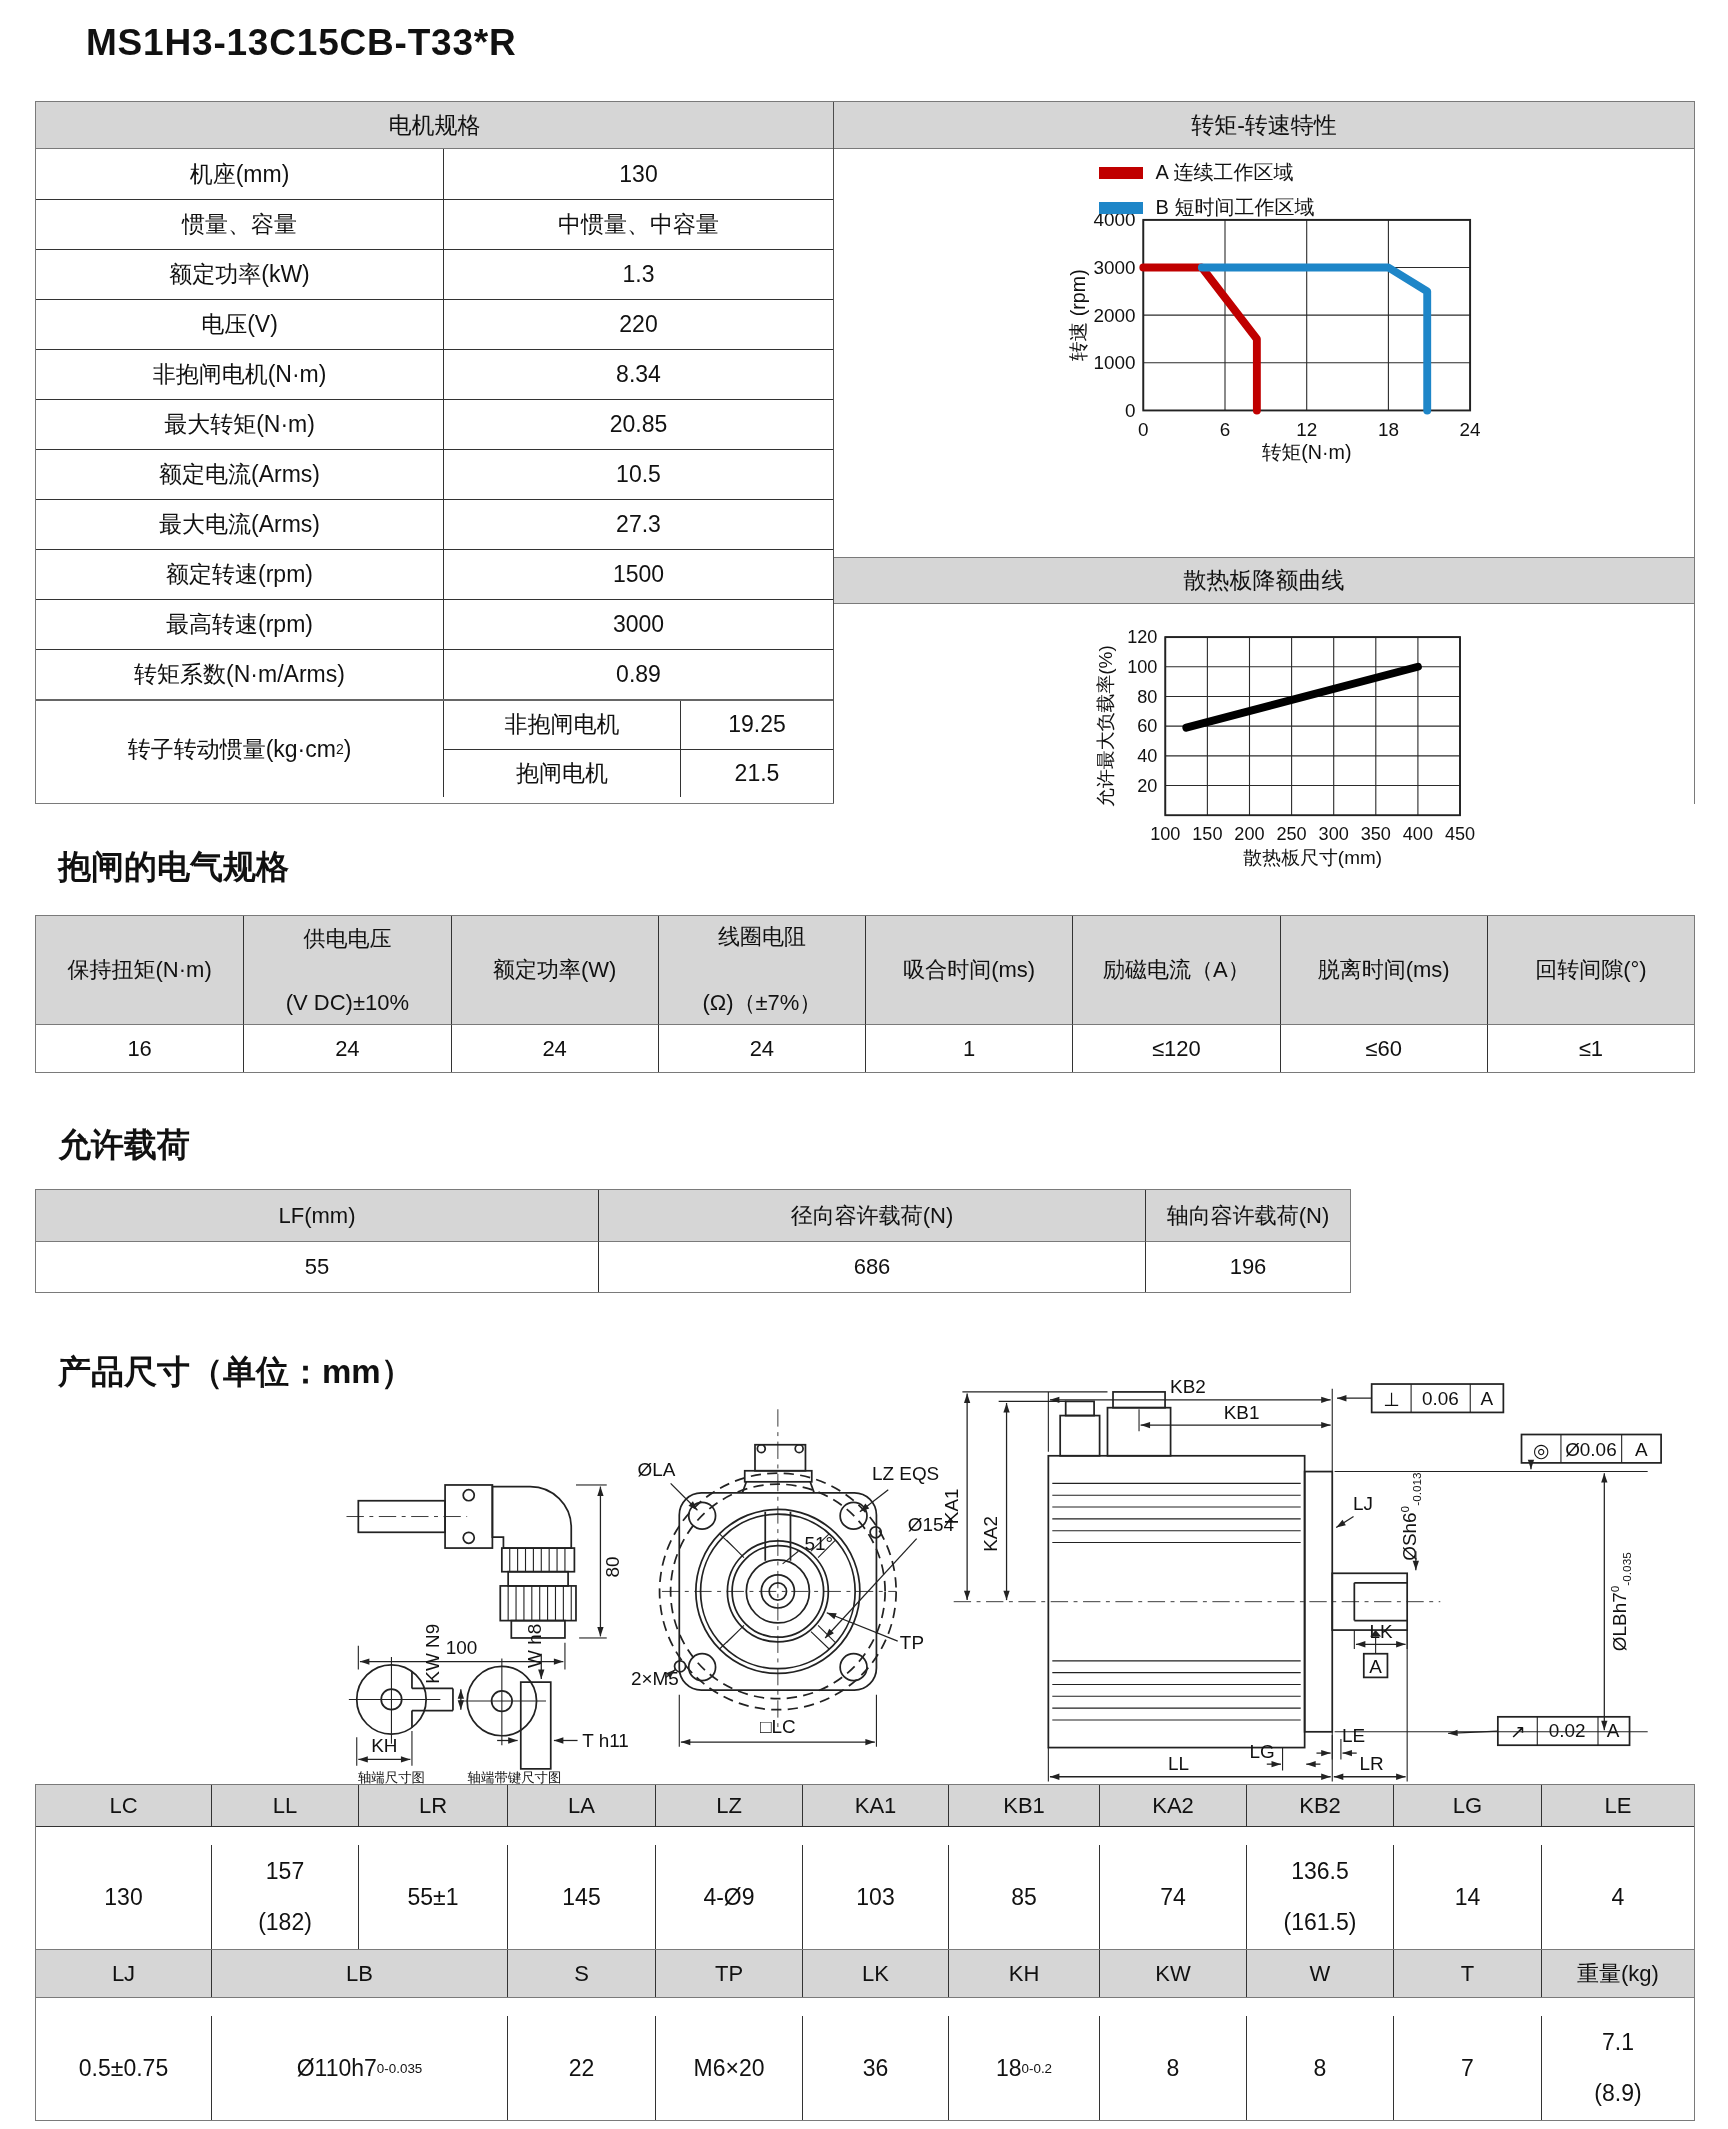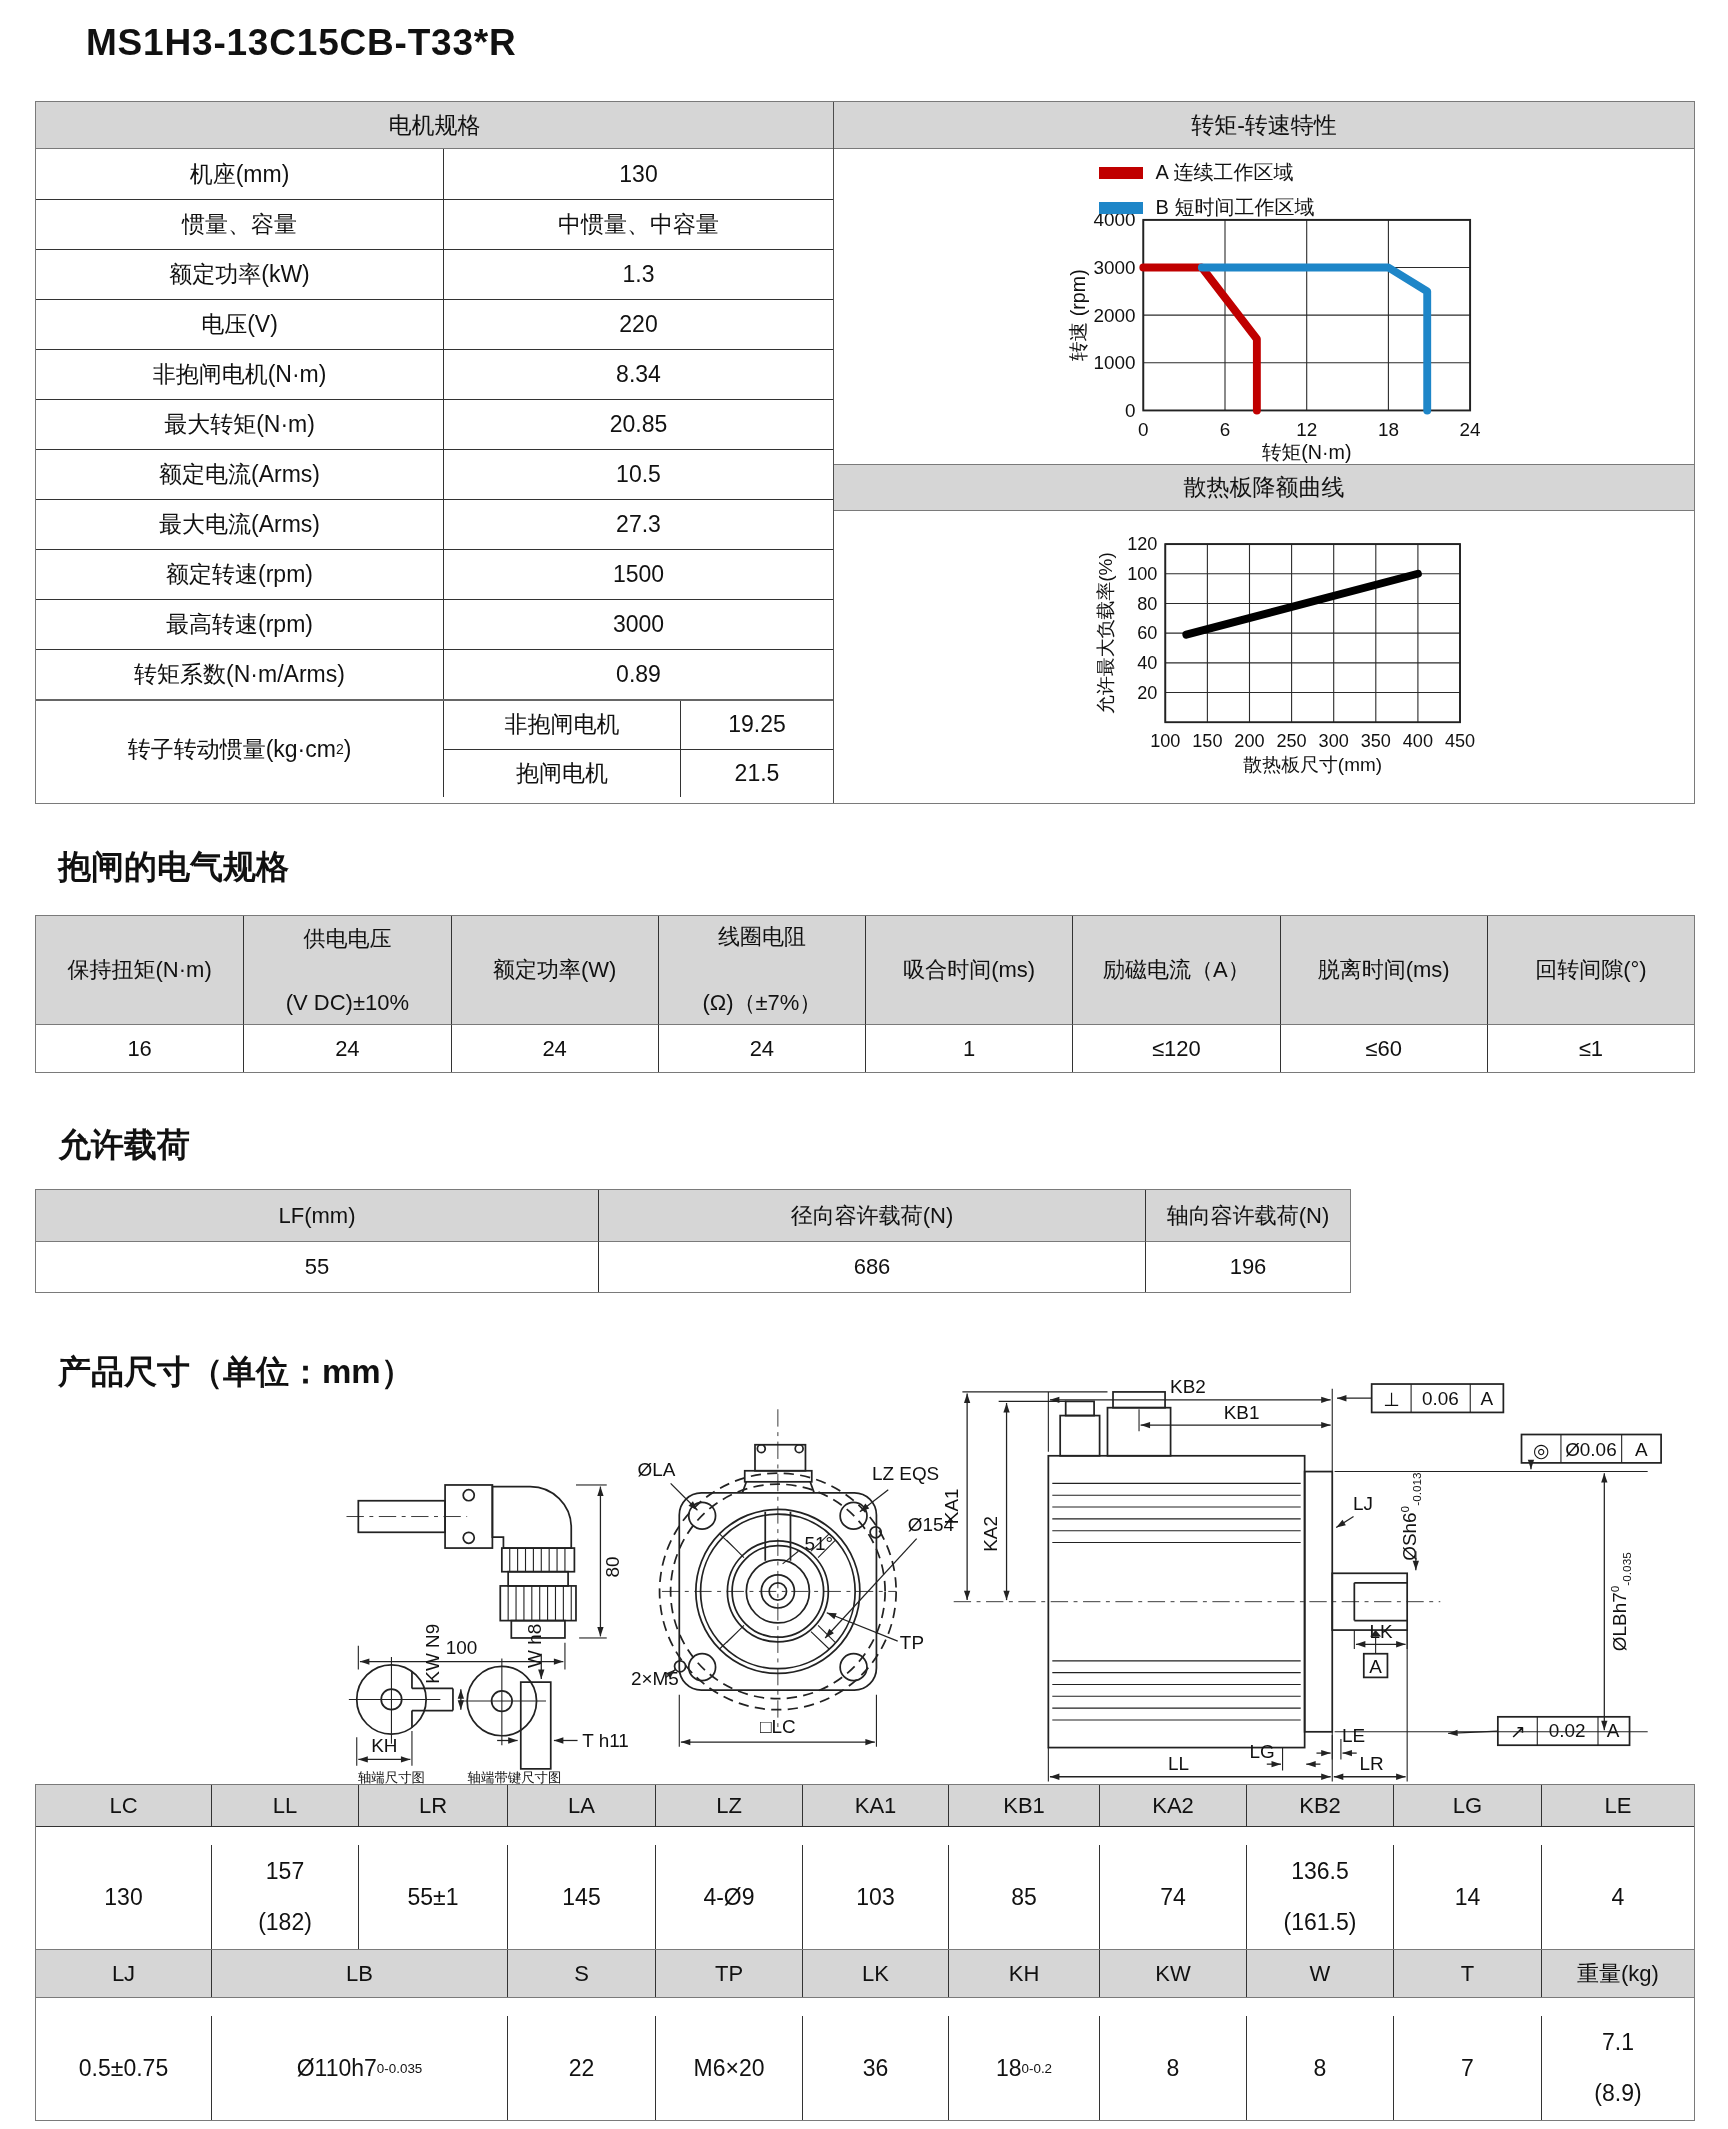--- a/index.html
+++ b/index.html
@@ -142,21 +142,21 @@
           <div class="irow">
               <div class="isl">抱闸电机</div>
               <div class="isv">21.5</div>
             </div>
         </div>
       </div>
     </div>
 
     <div class="charts-col">
       <div class="g-hdr">转矩-转速特性</div>
-      <div class="chart-region" style="height:315px;">
+      <div class="chart-region" style="height:408px;">
         <div class="legend">
           <div class="lrow">
               <span class="sw" style="background: rgb(192, 0, 0);"></span>
               <span class="lt">A 连续工作区域</span>
             </div>
           <div class="lrow">
               <span class="sw" style="background: rgb(30, 134, 200);"></span>
               <span class="lt">B 短时间工作区域</span>
             </div>
         </div>

